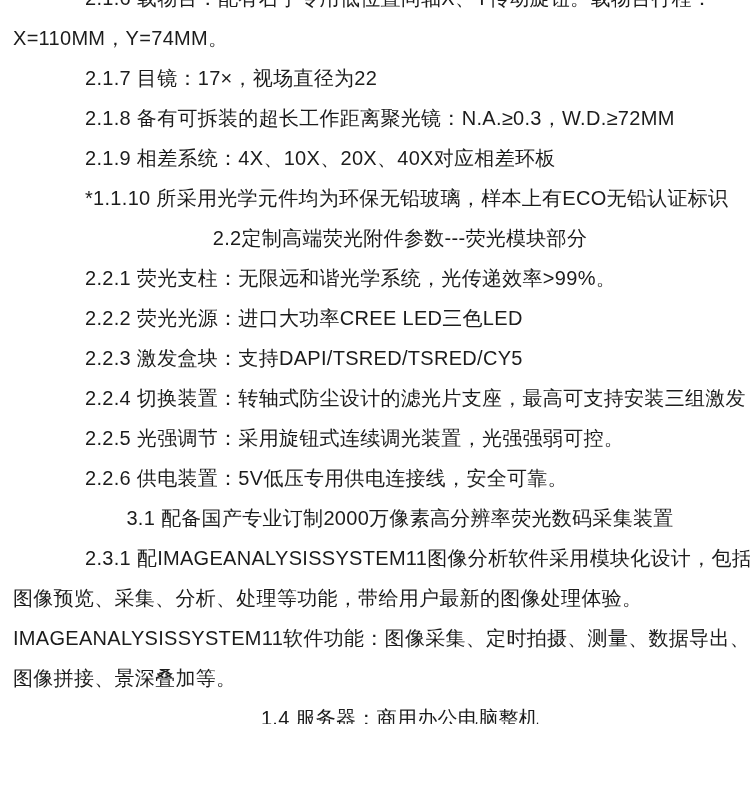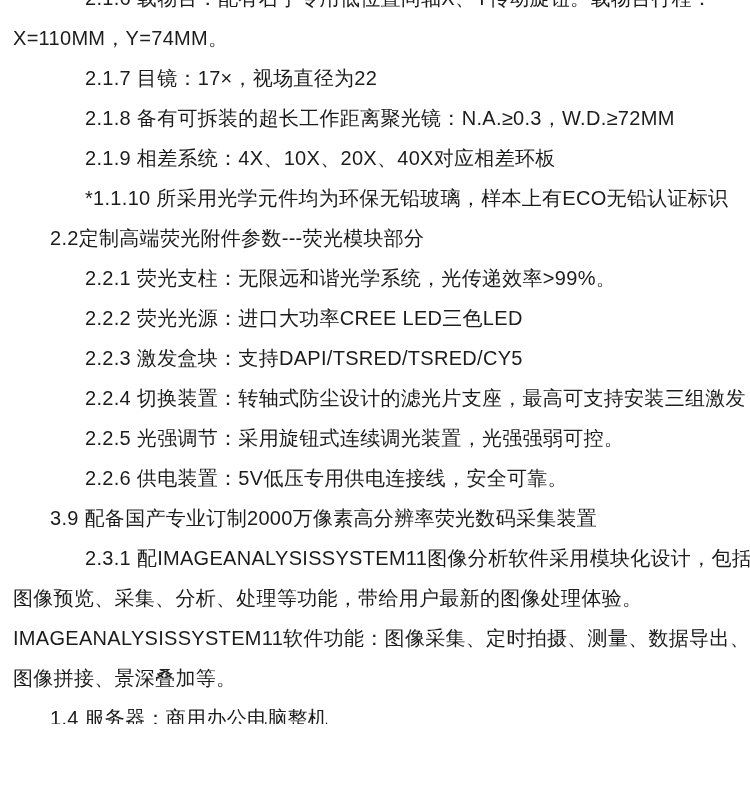--- a/index.html
+++ b/index.html
@@ -21,40 +21,40 @@
   }
   .line {
     height: 40px;
     line-height: 40px;
     font-size: 20px;
     white-space: nowrap;
     letter-spacing: 0.3px;
     padding-left: 13px;   
   }
   .indent-sub { padding-left: 85px; }   
-  .indent-sec { padding-left: 50px; }   
+  .indent-sec { padding-left: 50px; text-align: center; }   
 </style>
 </head>
 <body>
 
 <div class="page">
   <div class="doc">
     <div class="line indent-sub">2.1.6 载物台：配有右手专用低位置同轴X、Y传动旋钮。载物台行程：</div>
     <div class="line">X=110MM，Y=74MM。</div>
     <div class="line indent-sub">2.1.7 目镜：17×，视场直径为22</div>
     <div class="line indent-sub">2.1.8 备有可拆装的超长工作距离聚光镜：N.A.≥0.3，W.D.≥72MM</div>
     <div class="line indent-sub">2.1.9 相差系统：4X、10X、20X、40X对应相差环板</div>
     <div class="line indent-sub">*1.1.10 所采用光学元件均为环保无铅玻璃，样本上有ECO无铅认证标识</div>
     <div class="line indent-sec">2.2定制高端荧光附件参数---荧光模块部分</div>
     <div class="line indent-sub">2.2.1 荧光支柱：无限远和谐光学系统，光传递效率&gt;99%。</div>
     <div class="line indent-sub">2.2.2 荧光光源：进口大功率CREE LED三色LED</div>
     <div class="line indent-sub">2.2.3 激发盒块：支持DAPI/TSRED/TSRED/CY5</div>
     <div class="line indent-sub">2.2.4 切换装置：转轴式防尘设计的滤光片支座，最高可支持安装三组激发</div>
     <div class="line indent-sub">2.2.5 光强调节：采用旋钮式连续调光装置，光强强弱可控。</div>
     <div class="line indent-sub">2.2.6 供电装置：5V低压专用供电连接线，安全可靠。</div>
-    <div class="line indent-sec">3.9 配备国产专业订制2000万像素高分辨率荧光数码采集装置</div>
+    <div class="line indent-sec">3.1 配备国产专业订制2000万像素高分辨率荧光数码采集装置</div>
     <div class="line indent-sub">2.3.1 配IMAGEANALYSISSYSTEM11图像分析软件采用模块化设计，包括</div>
     <div class="line">图像预览、采集、分析、处理等功能，带给用户最新的图像处理体验。</div>
     <div class="line">IMAGEANALYSISSYSTEM11软件功能：图像采集、定时拍摄、测量、数据导出、</div>
     <div class="line">图像拼接、景深叠加等。</div>
     <div class="line indent-sec">1.4 服务器：商用办公电脑整机</div>
   </div>
 </div>
 
 </body></html>

